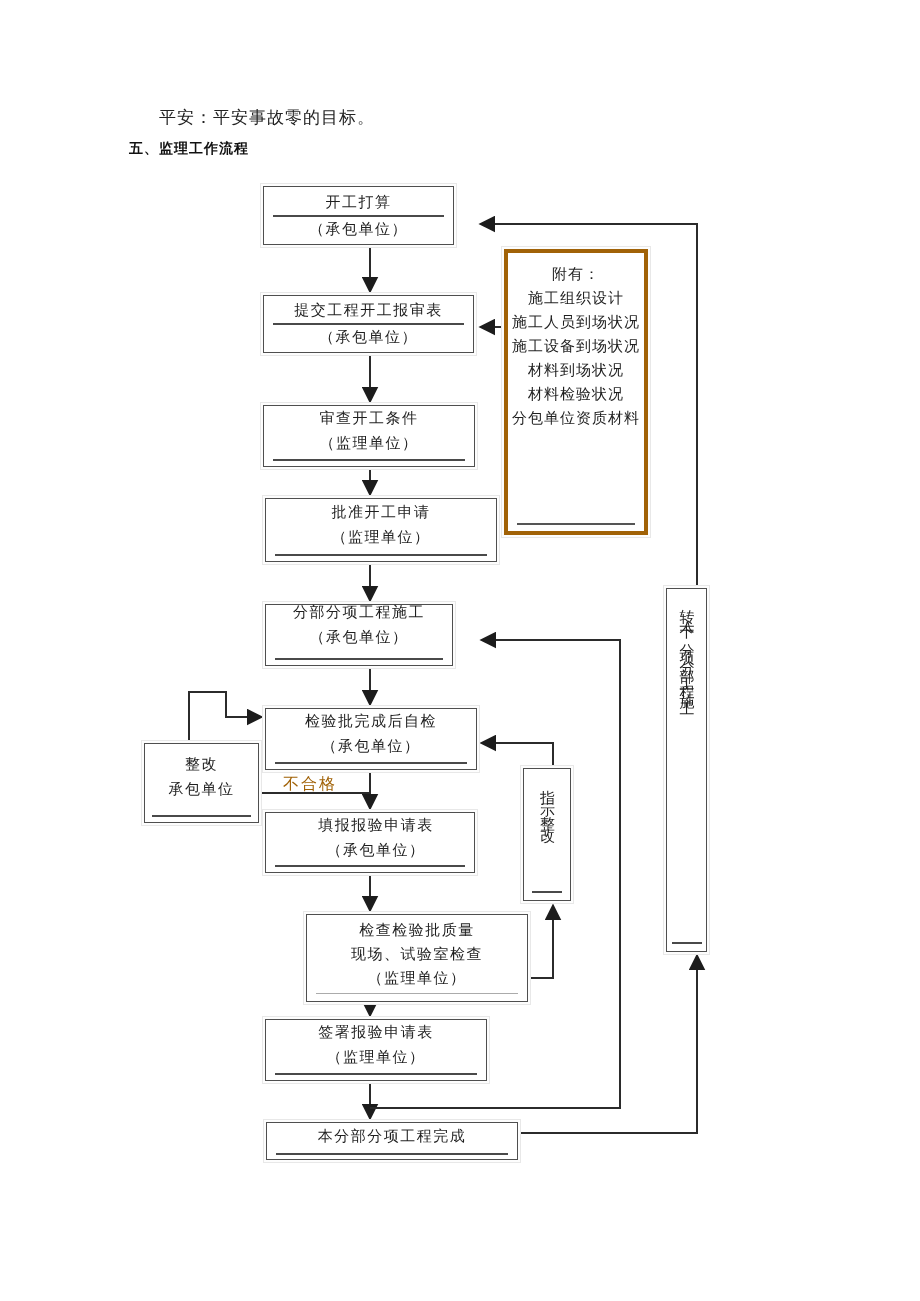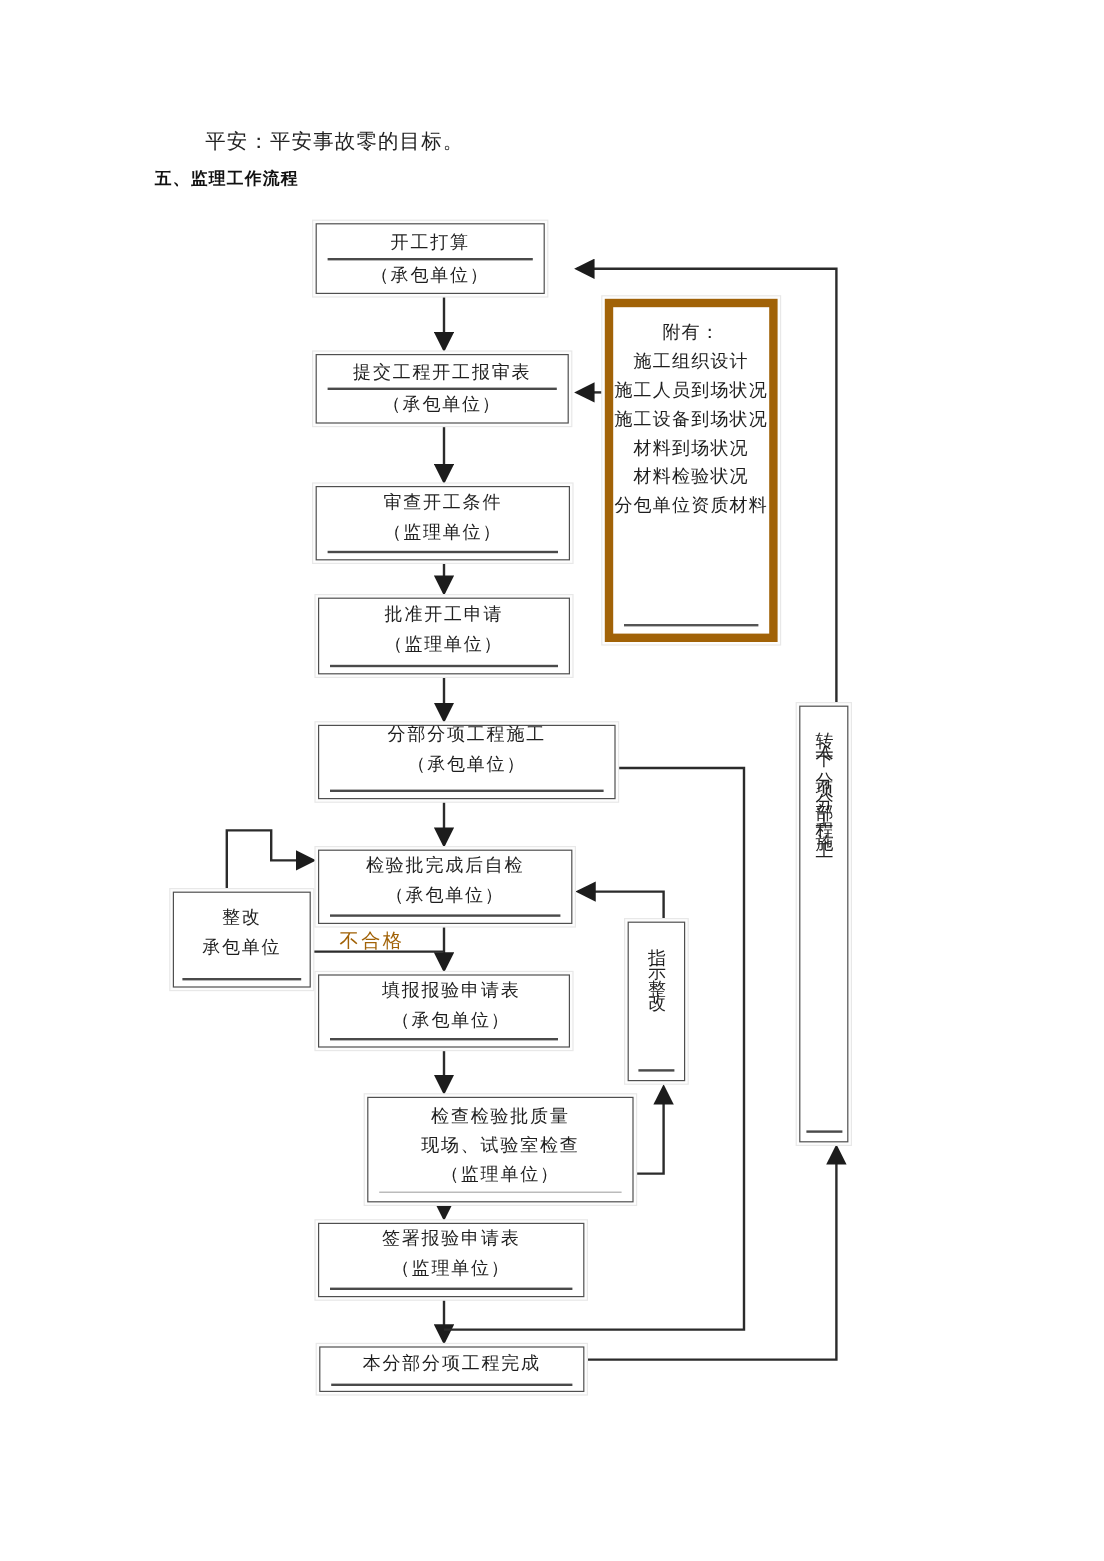--- a/index.html
+++ b/index.html
@@ -8,21 +8,21 @@
     position: relative;
     width: 920px;
     height: 1301px;
     background: #ffffff;
     font-family: "DejaVu Serif", "Liberation Serif", serif;
     color: #1f1f1f;
     overflow: hidden;
   }
   .intro {
     position: absolute;
-    left: 171px; top: 106px;
+    left: 159px; top: 106px;
     font-size: 17px;
     letter-spacing: 1px;
     color: #222;
   }
   .heading {
     position: absolute;
     left: 129px; top: 140px;
     font-family: "DejaVu Sans", "Liberation Sans", sans-serif;
     font-weight: bold;
     font-size: 14px;
@@ -76,21 +76,21 @@
   }
   .vrule {
     position: absolute;
     left: 50%; bottom: 7px;
     width: 30px;
     margin-left: -15px;
     border-top: 2px solid #4a4a4a;
   }
   .attach {
     position: absolute;
-    border: 7px solid #a16207;
+    border: 4px solid #a16207;
     background: #fff;
     box-shadow: 0 0 0 2px #fdfdfd, 0 0 0 3px #e8e8e8;
     text-align: center;
     font-size: 15px;
     letter-spacing: 1px;
     padding-top: 9px;
     line-height: 24px;
   }
   .attach .arule {
     position: absolute;
@@ -152,28 +152,28 @@
     <div class="t">（承包单位）</div>
   </div>
 
   <div class="box" style="left:263px; top:405px; width:212px; height:62px; padding-bottom:10px;">
     <div class="t">审查开工条件</div>
     <div class="gap"></div>
     <div class="t">（监理单位）</div>
     <div class="rule"></div>
   </div>
 
-  <div class="box" style="left:265px; top:498px; width:210px; height:64px; padding-bottom:10px;">
+  <div class="box" style="left:265px; top:498px; width:232px; height:64px; padding-bottom:10px;">
     <div class="t">批准开工申请</div>
     <div class="gap"></div>
     <div class="t">（监理单位）</div>
     <div class="rule"></div>
   </div>
 
-  <div class="box" style="left:265px; top:604px; width:248px; height:62px; padding-bottom:20px;">
+  <div class="box" style="left:265px; top:604px; width:188px; height:62px; padding-bottom:20px;">
     <div class="t">分部分项工程施工</div>
     <div class="gap"></div>
     <div class="t">（承包单位）</div>
     <div class="rule"></div>
   </div>
 
   <div class="box" style="left:265px; top:708px; width:212px; height:62px; padding-bottom:10px;">
     <div class="t">检验批完成后自检</div>
     <div class="gap"></div>
     <div class="t">（承包单位）</div>
@@ -210,21 +210,21 @@
     <div class="vrule"></div>
   </div>
 
   <div class="box" style="left:265px; top:1019px; width:222px; height:62px; padding-bottom:10px;">
     <div class="t">签署报验申请表</div>
     <div class="gap"></div>
     <div class="t">（监理单位）</div>
     <div class="rule"></div>
   </div>
 
-  <div class="box" style="left:266px; top:1122px; width:221px; height:38px; padding-bottom:9px;">
+  <div class="box" style="left:266px; top:1122px; width:252px; height:38px; padding-bottom:9px;">
     <div class="t">本分部分项工程完成</div>
     <div class="rule" style="border-top-width:2px; bottom:4px;"></div>
   </div>
 
   <div class="vbox" style="left:666px; top:588px; width:41px; height:364px;">
     <div class="vtext" style="letter-spacing:8.5px; padding-top:8px;">转入下一分项分部工程施工</div>
     <div class="vrule"></div>
   </div>
 
   <div class="attach" style="left:504px; top:249px; width:144px; height:286px;">

